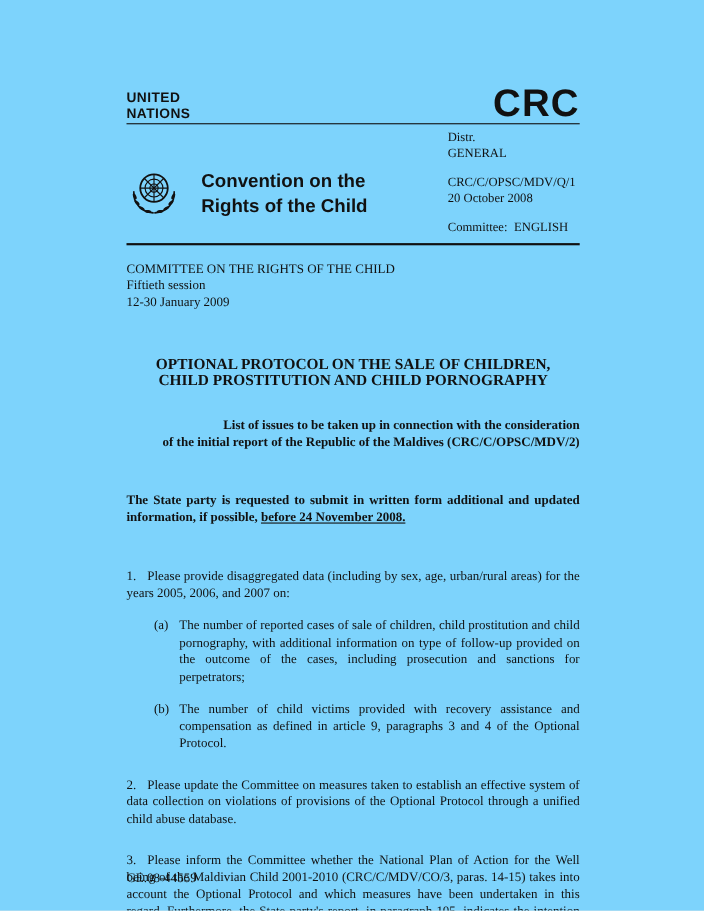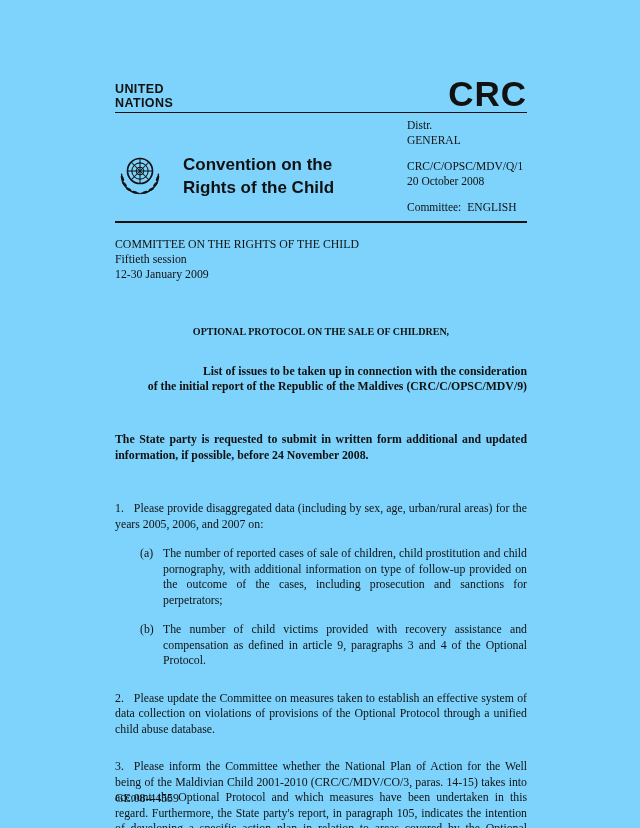--- a/index.html
+++ b/index.html
@@ -77,39 +77,39 @@
   .committee {
     margin-top: 14px;
     font-size: 11.8px;
     line-height: 15px;
   }
   
   .doc-title {
     margin-top: 42px;
     text-align: center;
     font-weight: bold;
-    font-size: 10px;
+    font-size: 14px;
     line-height: 15px;
   }
   .doc-subtitle {
     margin-top: 25px;
     text-align: right;
     font-weight: bold;
     font-size: 11.8px;
     line-height: 15px;
   }
   
   .notice {
     margin-top: 38px;
     font-weight: bold;
     font-size: 11.8px;
     line-height: 15.5px;
     text-align: justify;
   }
-  .notice .u { }
+  .notice .u { text-decoration: underline; }
   
   .para {
     margin-top: 22px;
     font-size: 11.8px;
     line-height: 15.5px;
     text-align: justify;
   }
   .para.first { margin-top: 38px; }
   .num { margin-right: 10px; }
   .list-item {
@@ -192,25 +192,26 @@
     <div class="thick-rule"></div>
 
     <div class="committee">
       <div>COMMITTEE ON THE RIGHTS OF THE CHILD</div>
       <div>Fiftieth session</div>
       <div>12-30 January 2009</div>
     </div>
 
     <div class="doc-title">
       <div>OPTIONAL PROTOCOL ON THE SALE OF CHILDREN,</div>
+      <div>CHILD PROSTITUTION AND CHILD PORNOGRAPHY</div>
     </div>
 
     <div class="doc-subtitle">
       <div>List of issues to be taken up in connection with the consideration</div>
-      <div>of the initial report of the Republic of the Maldives (CRC/C/OPSC/MDV/9)</div>
+      <div>of the initial report of the Republic of the Maldives (CRC/C/OPSC/MDV/2)</div>
     </div>
 
     <div class="notice">
       <span>The State party is requested to submit in written form additional and updated information, if possible, </span><span class="u">before 24 November 2008.</span>
     </div>
 
     <div class="para first">
       <span class="num">1.</span><span>Please provide disaggregated data (including by sex, age, urban/rural areas) for the years 2005, 2006, and 2007 on:</span>
     </div>
 

